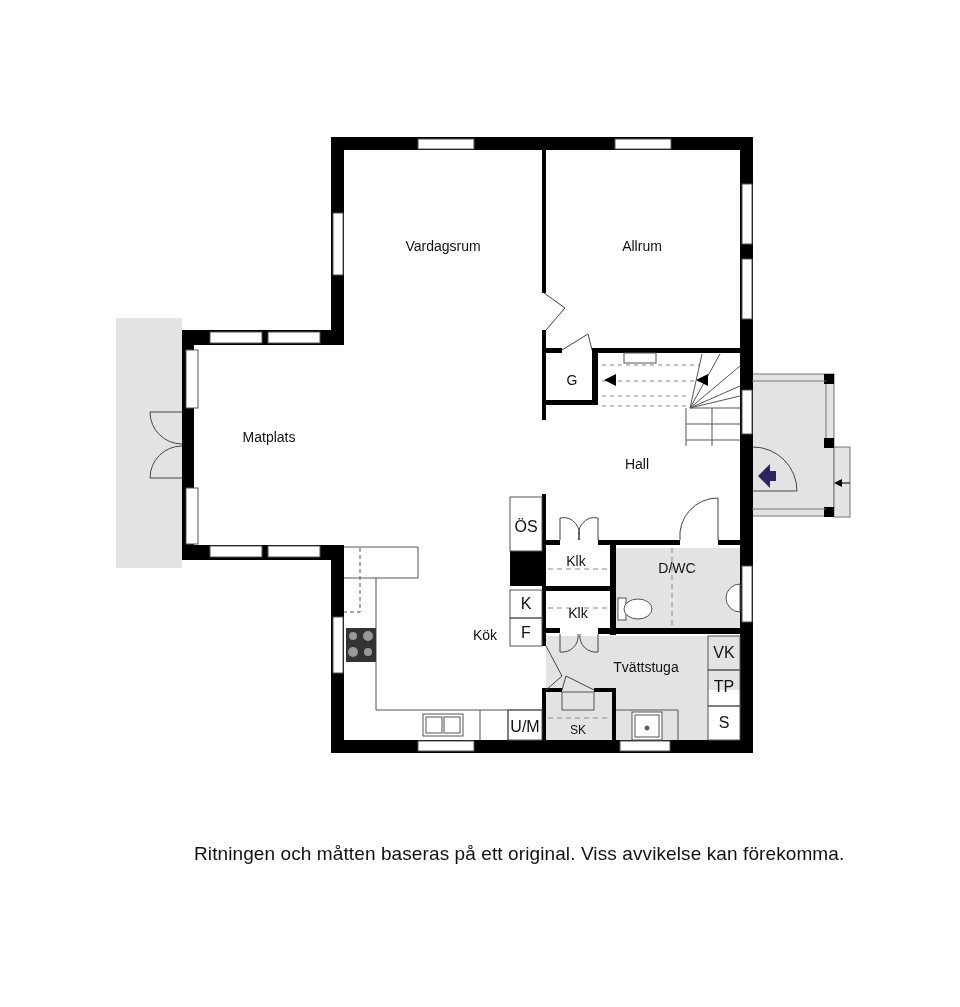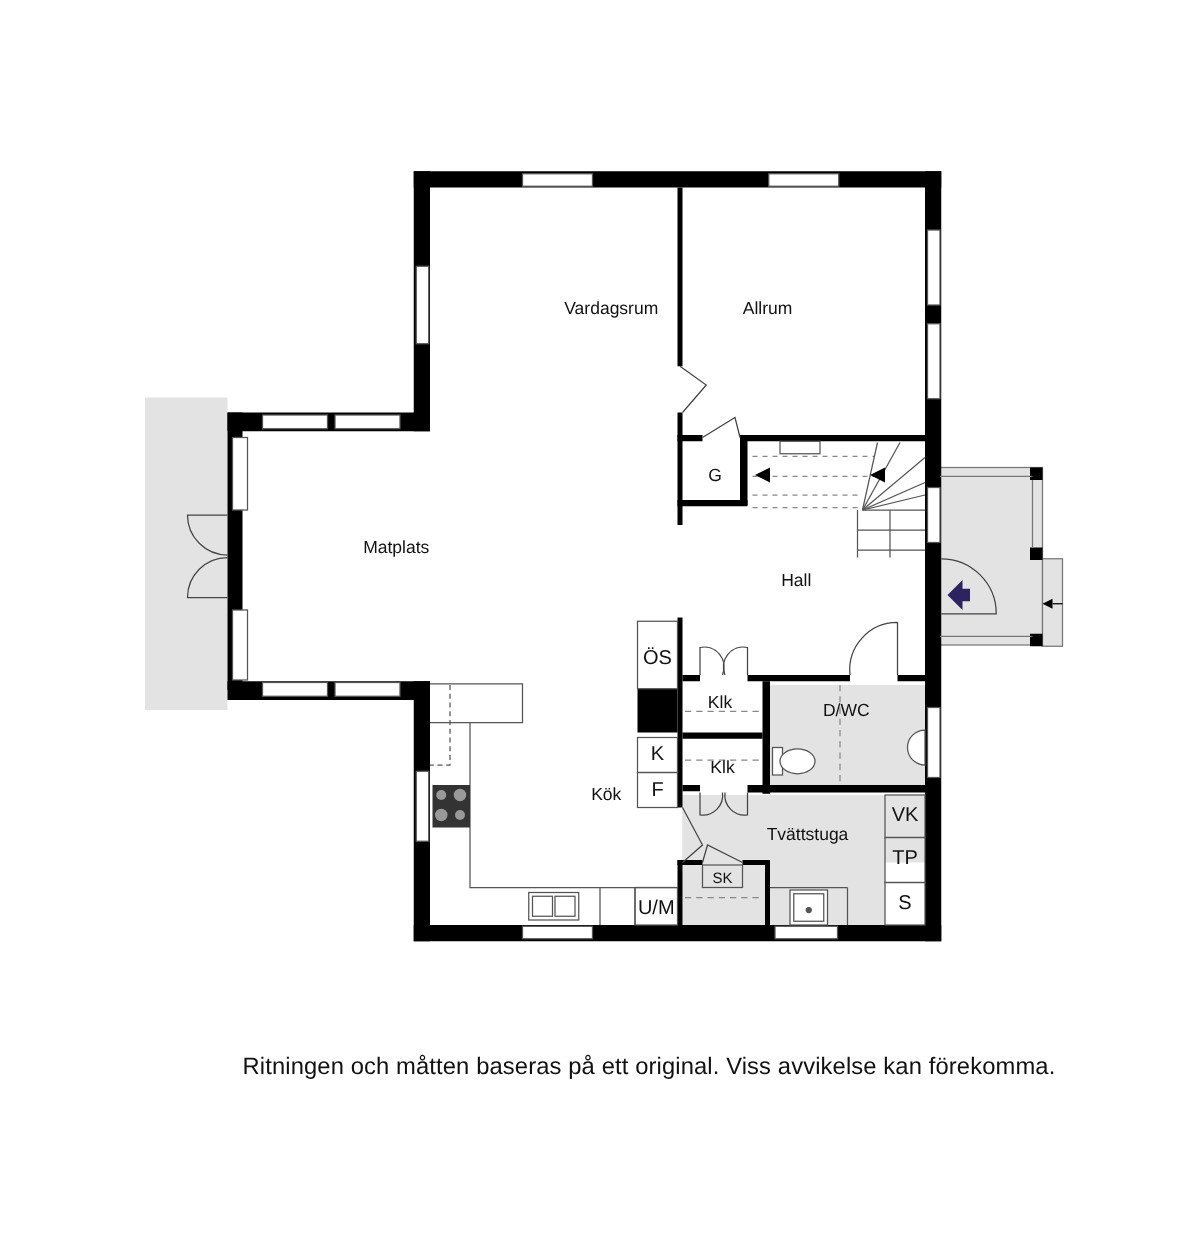--- a/index.html
+++ b/index.html
@@ -1,20 +1,20 @@
 <!DOCTYPE html>
 <html><head>
 <meta charset="utf-8">
 <style>
   html,body{margin:0;padding:0;background:#fff;}
   body{width:960px;height:1007px;position:relative;overflow:hidden;font-family:"Liberation Sans",sans-serif;}
   #plan{position:absolute;left:0;top:0;}
   .lbl{position:absolute;transform:translate(-50%,-50%);font-size:14px;color:#111;white-space:nowrap;}
   .sm{font-size:16px;}
-  .xs{font-size:12px;}
+  .xs{font-size:12px;margin-top:28px;}
   #caption{position:absolute;left:146px;top:843px;font-size:19px;color:#111;white-space:nowrap;letter-spacing:0.1px;margin-left:48px;}
 </style>
 </head>
 <body>
 
 <svg id="plan" width="960" height="1007" viewBox="0 0 960 1007" xmlns="http://www.w3.org/2000/svg">
 
   <rect x="116" y="318" width="66" height="250" fill="#e3e3e3"></rect>
   <rect x="752" y="374" width="82" height="142" fill="#e3e3e3" stroke="#777" stroke-width="1"></rect>
   <rect x="834" y="447" width="16" height="70" fill="#e3e3e3" stroke="#777" stroke-width="1"></rect>
@@ -191,23 +191,23 @@
   <g fill="#fff" stroke="#555" stroke-width="1">
     <rect x="618" y="598" width="8" height="22"></rect>
     <ellipse cx="638" cy="609" rx="14" ry="10"></ellipse>
   </g>
 
   <g fill="#fff" stroke="#555" stroke-width="1">
     <path d="M740 584 A14 14 0 1 0 740 612 Z"></path>
   </g>
 </svg>
 
-<div class="lbl" style="left:443px;top:246px;margin-left:46px;">Vardagsrum</div>
-<div class="lbl" style="left:614px;top:246px;">Allrum</div>
-<div class="lbl" style="left:269px;top:437px;margin-left:48px;">Matplats</div>
+<div class="lbl" style="left:443px;top:246px;">Vardagsrum</div>
+<div class="lbl" style="left:642px;top:246px;">Allrum</div>
+<div class="lbl" style="left:269px;top:437px;">Matplats</div>
 <div class="lbl" style="left:637px;top:464px;">Hall</div>
 <div class="lbl" style="left:449px;top:635px;margin-left:36px;">Kök</div>
 <div class="lbl" style="left:677px;top:568px;">D/WC</div>
 <div class="lbl" style="left:646px;top:667px;">Tvättstuga</div>
 <div class="lbl" style="left:576px;top:561px;">Klk</div>
 <div class="lbl" style="left:578px;top:613px;">Klk</div>
 <div class="lbl" style="left:572px;top:380px;">G</div>
 
 <div class="lbl sm" style="left:526px;top:527px;">ÖS</div>
 <div class="lbl sm" style="left:526px;top:604px;">K</div>

